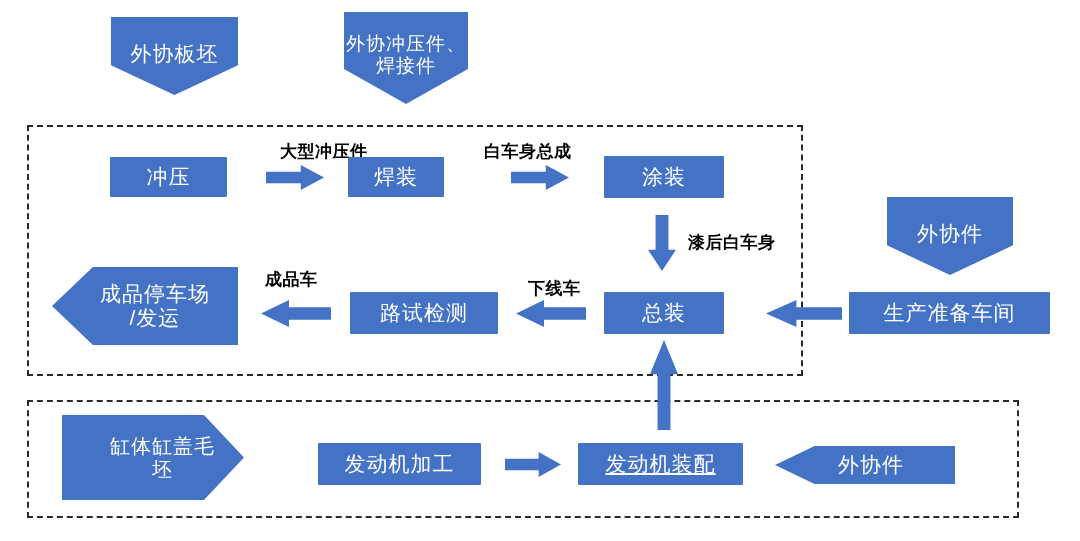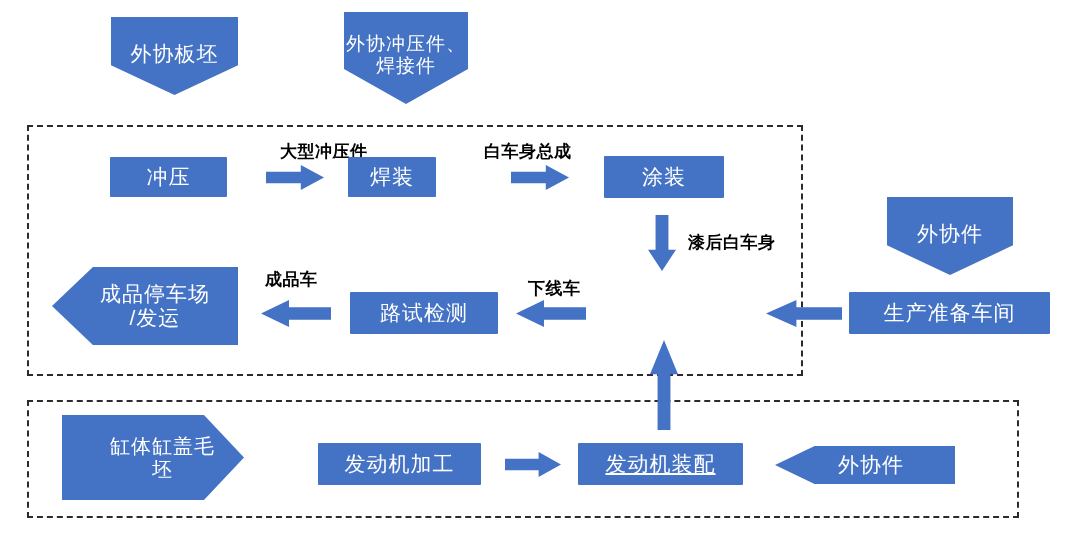--- a/index.html
+++ b/index.html
@@ -126,21 +126,21 @@
 
   <div class="node" style="left:110px; top:157px; width:117px; height:40px;">
     <span>冲压</span>
   </div>
 
   <div class="edge-label" style="left:238px; top:140px;margin-left:42px;">
     <span>大型冲压件</span>
   </div>
   <div class="arrow arrow-right" style="left:266px; top:165px; width:58px; height:25px;"></div>
 
-  <div class="node" style="left:348px; top:157px; width:88px; height:40px;">
+  <div class="node" style="left:348px; top:157px; width:96px; height:40px;">
     <span>焊装</span>
   </div>
 
   <div class="edge-label" style="left:484px; top:140px;">
     <span>白车身总成</span>
   </div>
   <div class="arrow arrow-right" style="left:511px; top:165px; width:58px; height:25px;"></div>
 
   <div class="node" style="left:604px; top:156px; width:120px; height:42px;">
     <span>涂装</span>
@@ -154,20 +154,23 @@
   <div class="shape pent-down" style="left:887px; top:197px; width:126px; height:78px;">
     <span class="txt">外协件</span>
   </div>
 
   <div class="node" style="left:849px; top:292px; width:201px; height:42px;">
     <span>生产准备车间</span>
   </div>
 
   <div class="arrow arrow-left" style="left:766px; top:300px; width:76px; height:27px;"></div>
 
+  <div class="node" style="left:604px; top:292px; width:120px; height:42px;">
+    <span>总装</span>
+  </div>
 
   <div class="edge-label" style="left:528px; top:277px;">
     <span>下线车</span>
   </div>
   <div class="arrow arrow-left" style="left:516px; top:300px; width:70px; height:27px;"></div>
 
   <div class="node" style="left:350px; top:292px; width:148px; height:42px;">
     <span>路试检测</span>
   </div>
 

